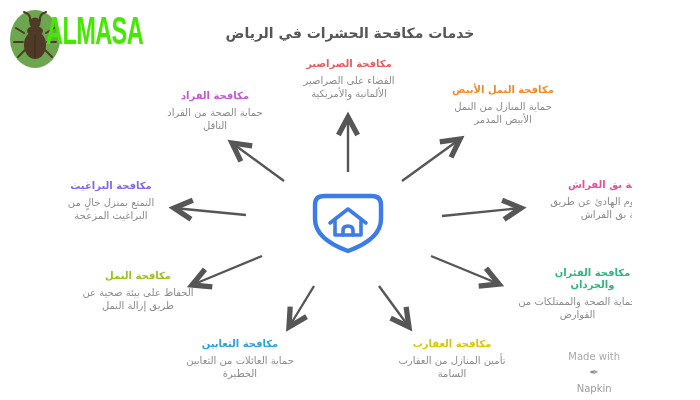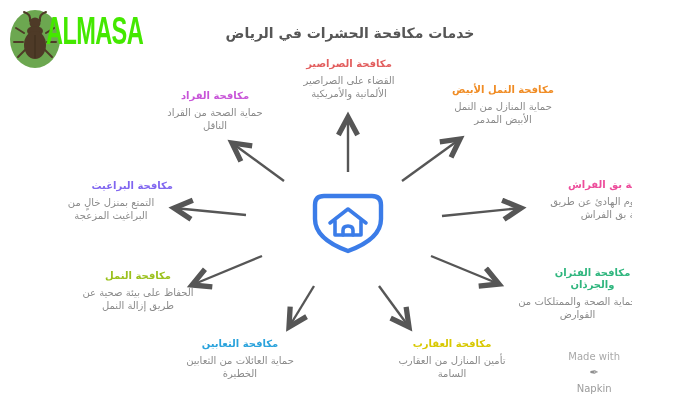--- a/index.html
+++ b/index.html
@@ -111,21 +111,21 @@
     <div class="node-label" style="color: rgb(43, 163, 220);">مكافحة الثعابين</div>
     <div class="node-desc">حماية العائلات من الثعابين الخطيرة</div>
   </div>
 
   <div class="node" style="left:75px;top:270px;width:126px">
     <div class="node-label" style="color: rgb(155, 193, 29);">مكافحة النمل</div>
     <div class="node-desc">الحفاظ على بيئة صحية عن طريق إزالة النمل</div>
   </div>
 
   <div class="node" style="left:49px;top:180px;width:124px">
-    <div class="node-label" style="color: rgb(128, 102, 240); text-align: right;">مكافحة البراغيث</div>
+    <div class="node-label" style="color: rgb(128, 102, 240);">مكافحة البراغيث</div>
     <div class="node-desc">التمتع بمنزل خالٍ من البراغيث المزعجة</div>
   </div>
 
   <div class="node" style="left:157px;top:90px;width:116px">
     <div class="node-label" style="color: rgb(200, 85, 216);">مكافحة القراد</div>
     <div class="node-desc">حماية الصحة من القراد الناقل</div>
   </div>
 
   <div id="watermark">
     <span>Made with</span>

